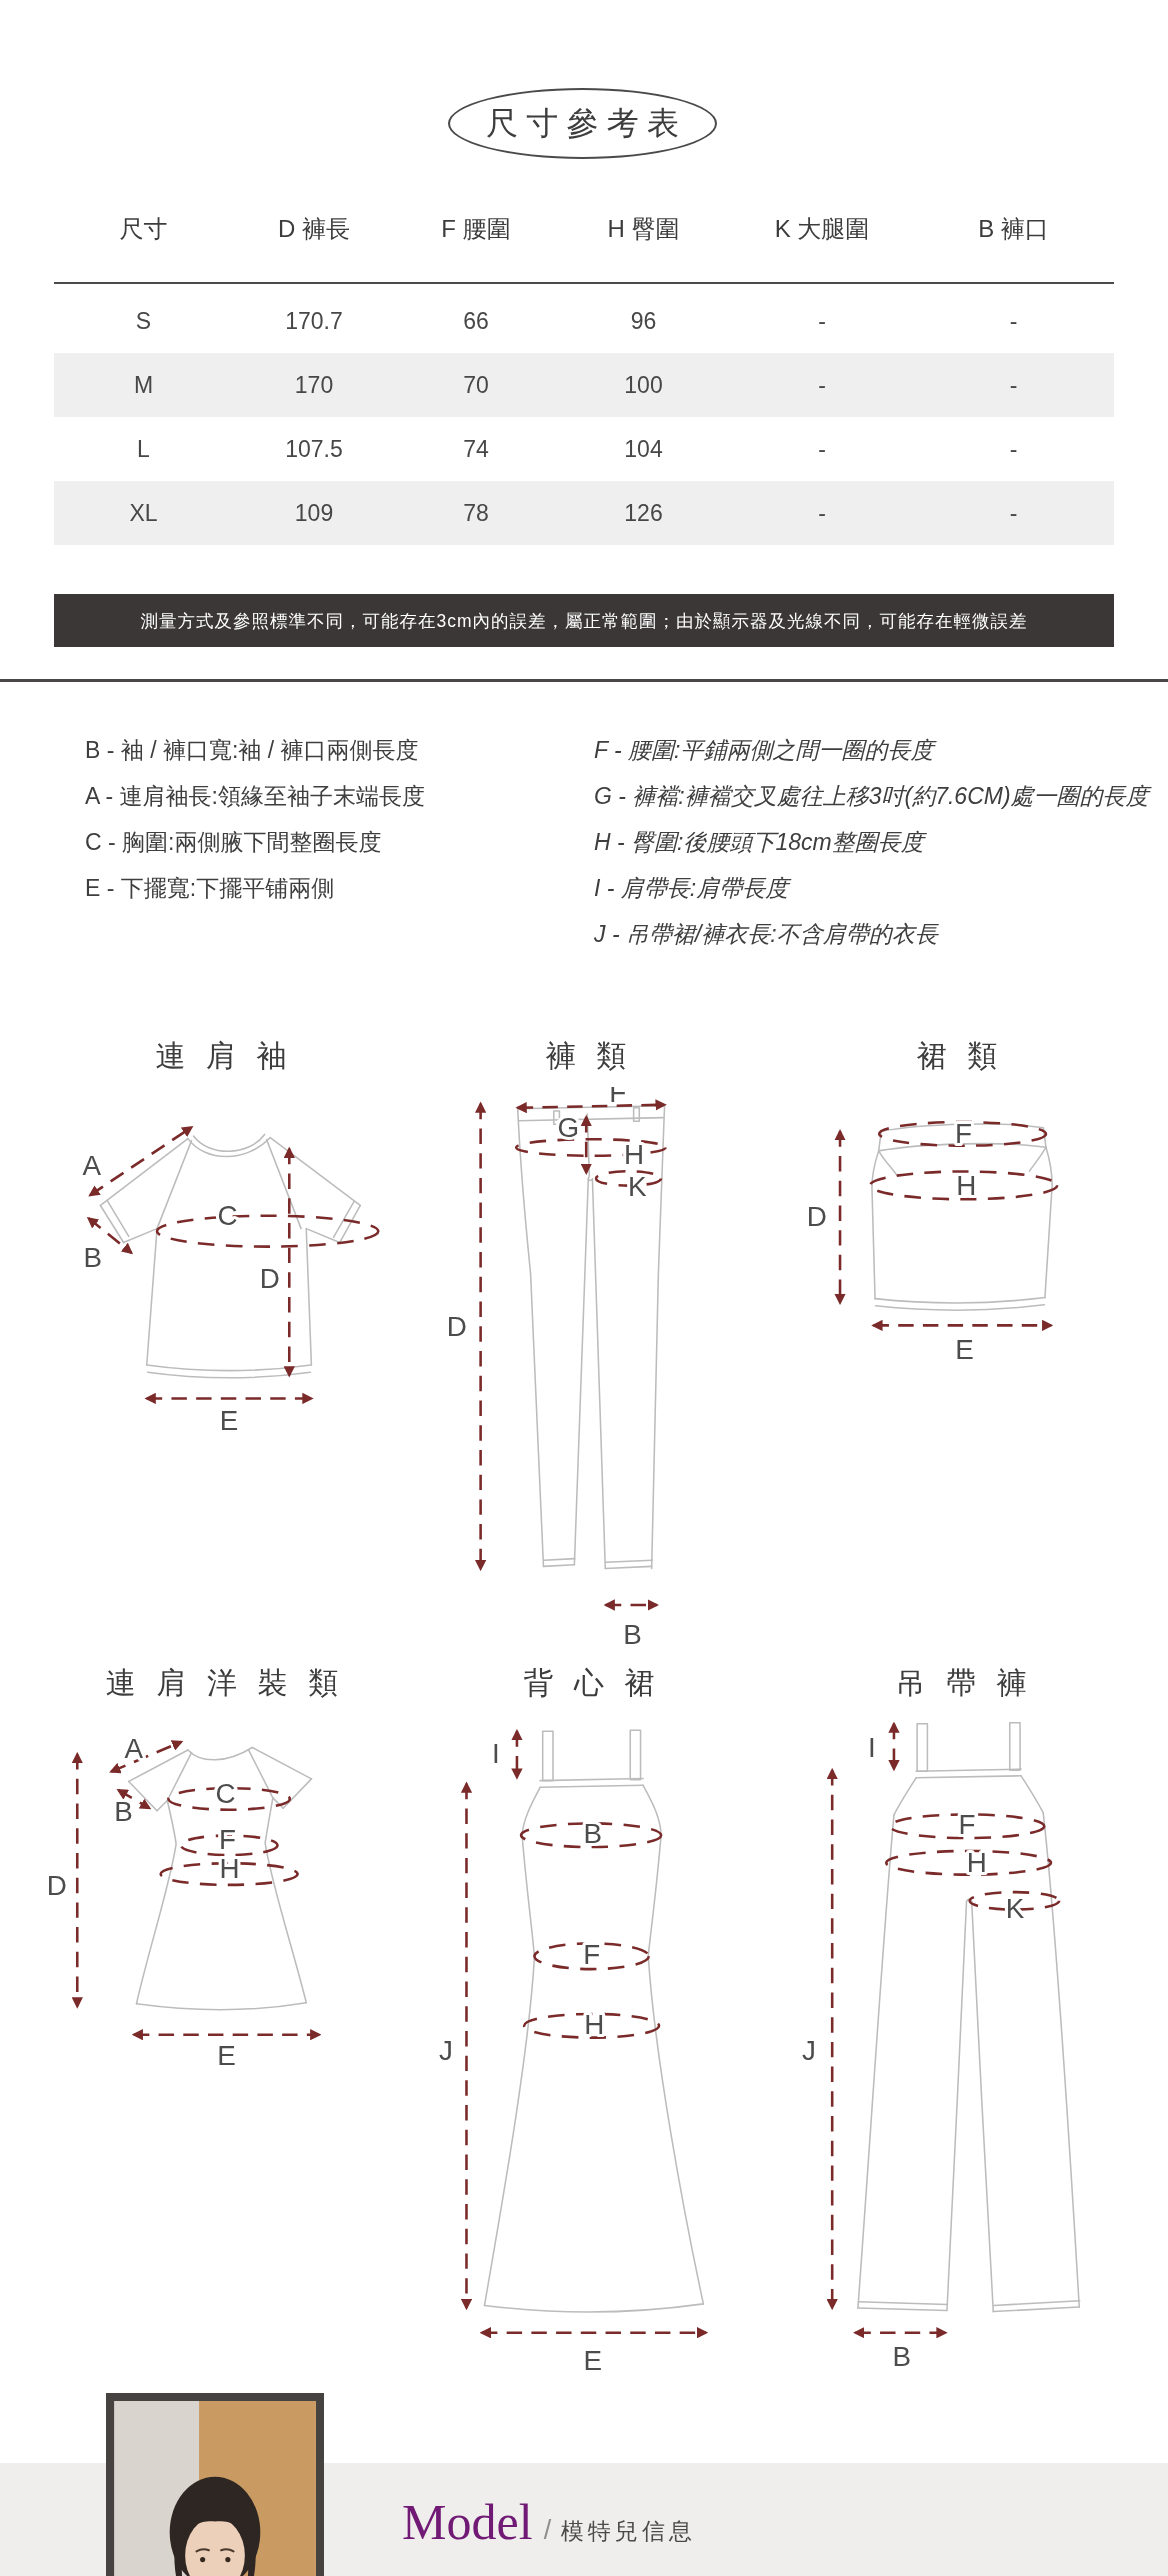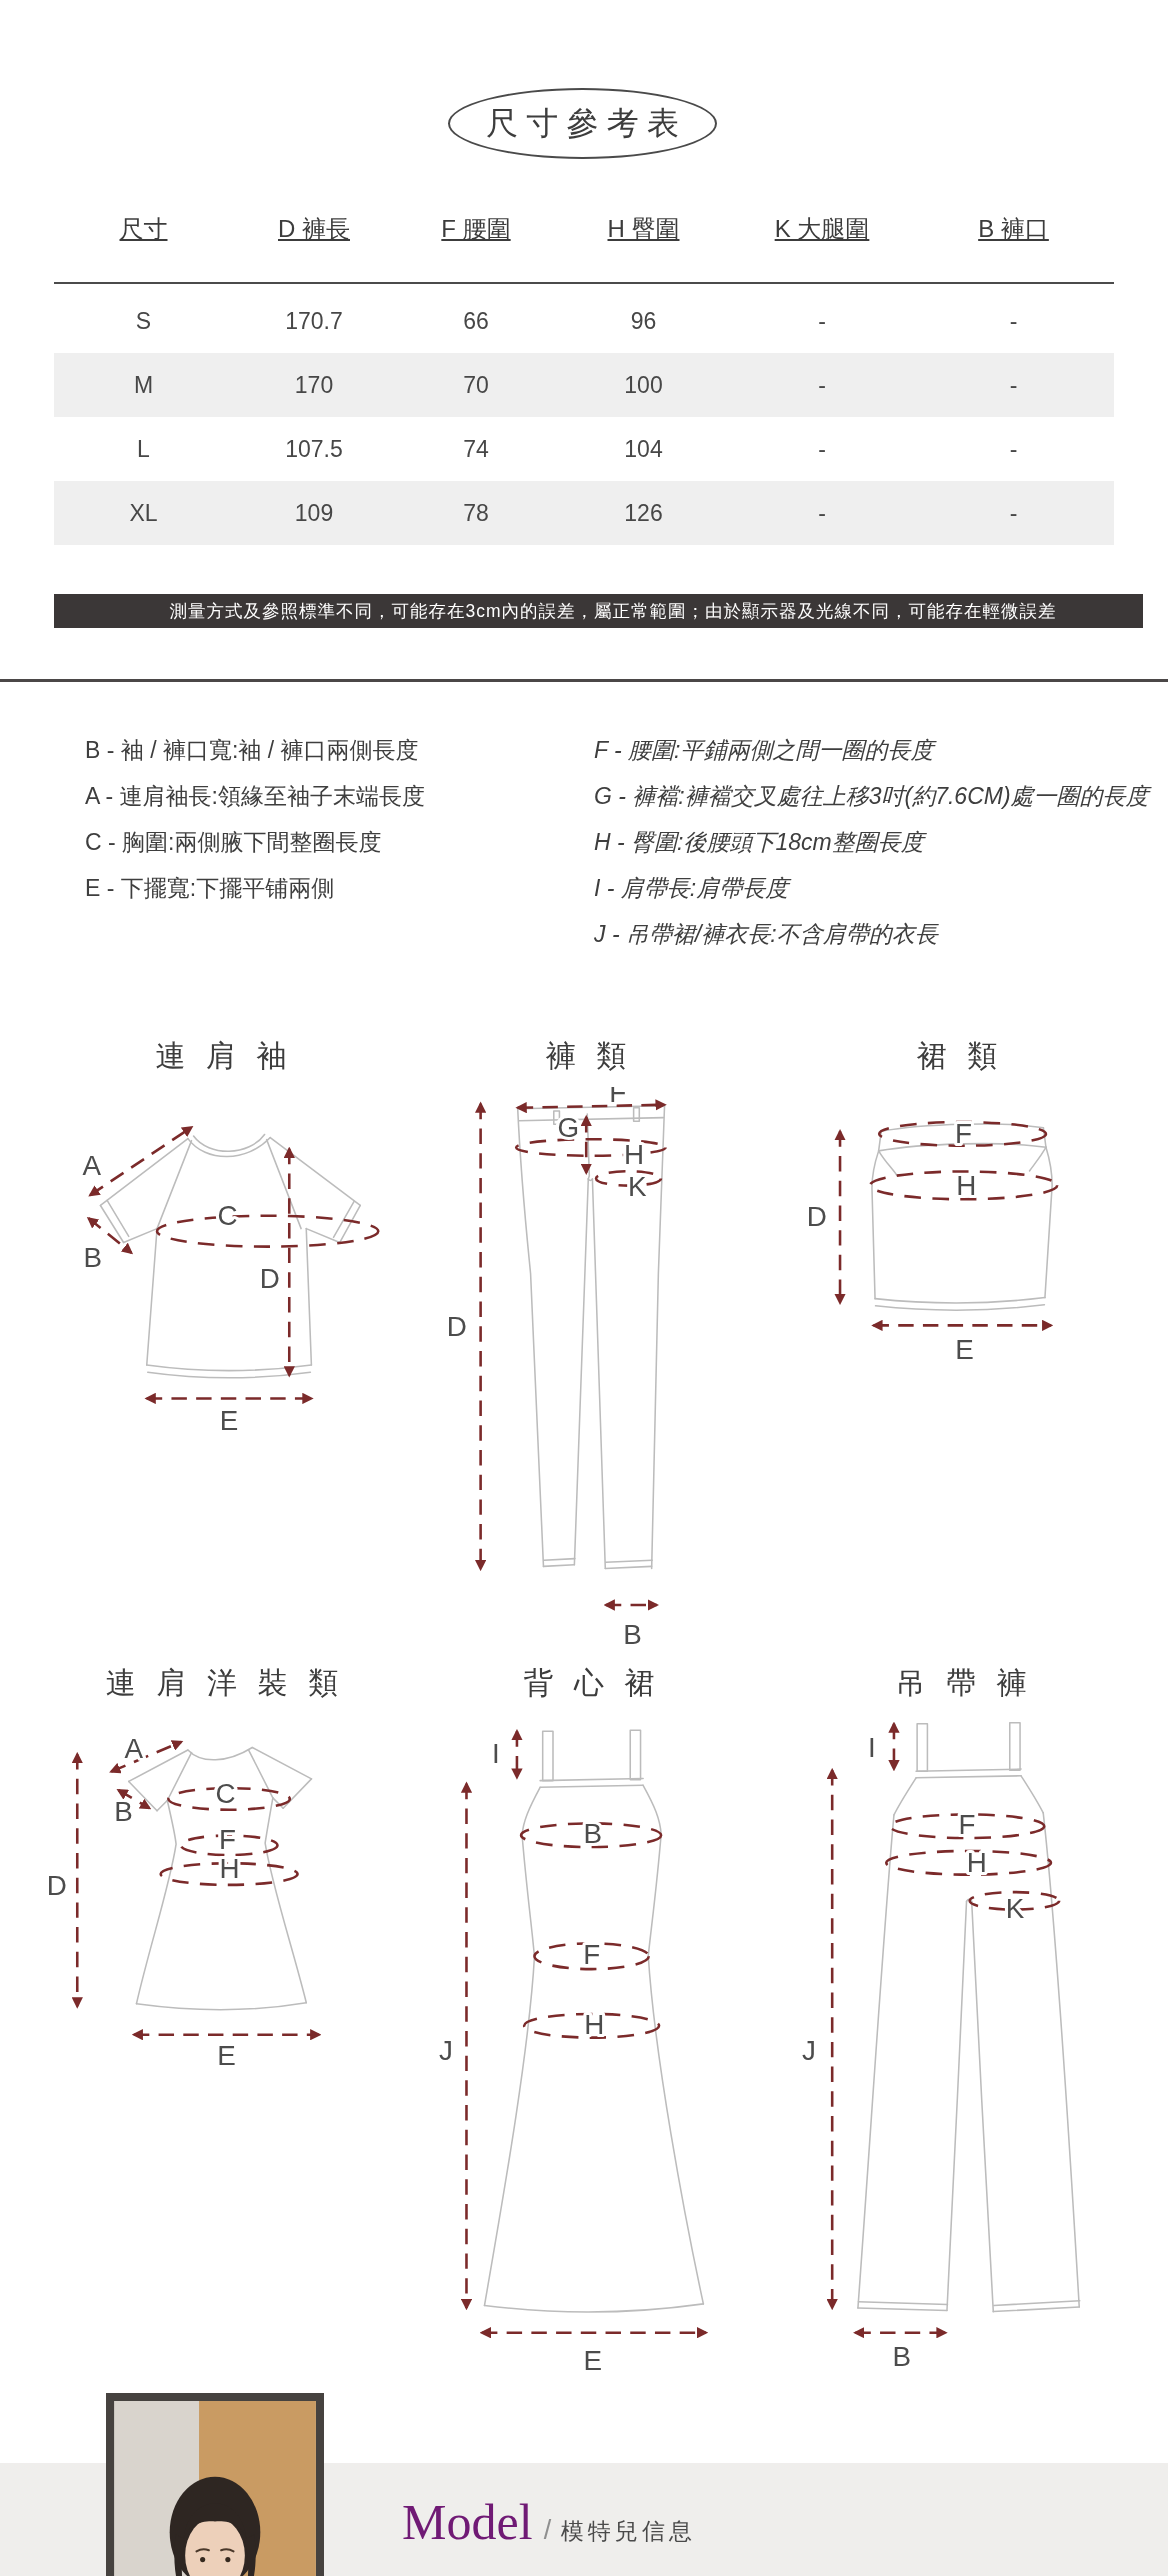--- a/index.html
+++ b/index.html
@@ -8,30 +8,30 @@
 
   
   .title-ellipse { position:absolute; left:448px; top:88px; width:265px; height:67px;
     border:2.6px solid #4a4a4a; border-radius:50%; display:flex; align-items:center; justify-content:center; }
   .title-ellipse span { font-size:32px; letter-spacing:8.2px; color:#3d3d3d; font-weight:500; text-indent:8.2px; }
 
   
   .tbl { position:absolute; left:54px; width:1060px; }
   .trow { display:grid; grid-template-columns:179px 162px 162px 173px 184px 199px; align-items:center; }
   .trow > div { text-align:center; }
-  .thead { top:206px; height:46px; font-size:24px; color:#3c3c3c;text-decoration:underline; }
+  .thead { top:206px; height:46px; font-size:24px; color:#3c3c3c; }
   .tbody { top:289px; }
   .tbody .trow { height:64px; font-size:23px; color:#474747; }
   .stripe { background:#efefef; }
   .div1 { position:absolute; left:54px; top:282px; width:1060px; height:2.1px; background:#4b4b4b; }
   .div2 { position:absolute; left:0; top:679px; width:1168px; height:2.6px; background:#4b4747; }
 
   
-  .notice { position:absolute; left:54px; top:594px; width:1060px; height:34px; background:#3b3737;
-    display:flex; align-items:center; justify-content:center;padding-left:29px; }
+  .notice { position:absolute; left:54px; top:594px; width:1060px; height:53px; background:#3b3737;
+    display:flex; align-items:center; justify-content:center; }
   .notice span { color:#ffffff; font-size:17.5px; letter-spacing:1px; }
 
   
   .legend { position:absolute; top:727px; font-size:23px; color:#3e3e3e; }
   .legend p { margin:0; height:46px; line-height:46px; white-space:nowrap; }
   .leg-l { left:85px; }
   .leg-r { left:594px;font-style:italic; }
 
   
   .sec { position:absolute; transform:translateX(-50%); font-size:30px; letter-spacing:20.6px;

